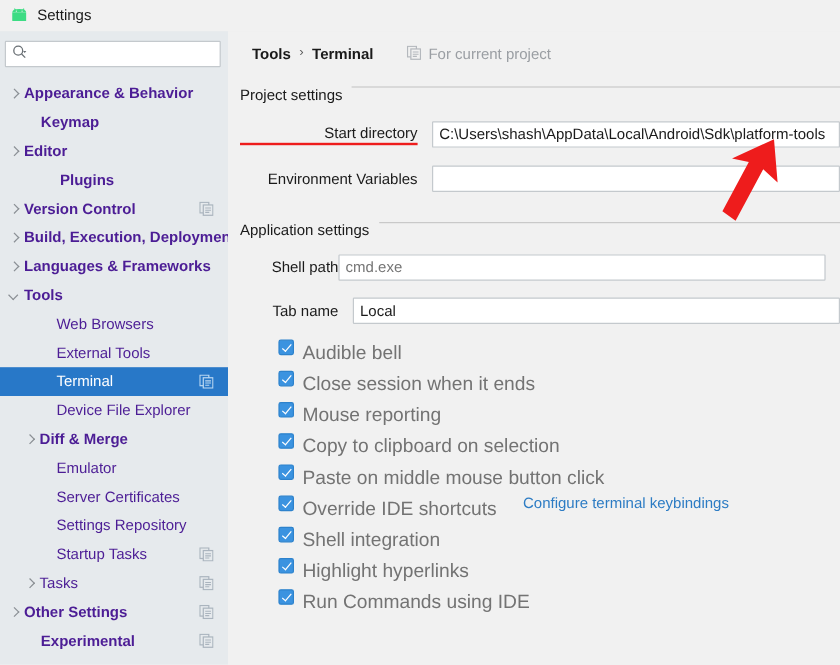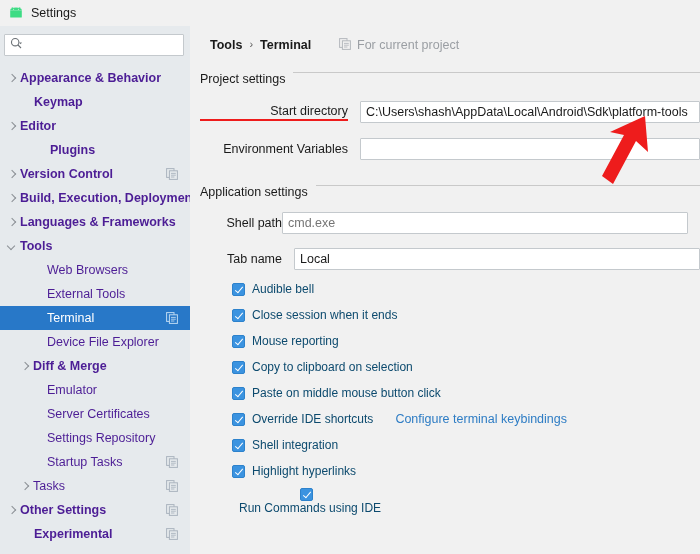--- a/index.html
+++ b/index.html
@@ -243,24 +243,25 @@
   .checkbox::after {
     content: "";
     position: absolute;
     left: 4px; top: 1px;
     width: 3px; height: 7px;
     border-right: 1.8px solid #ffffff;
     border-bottom: 1.8px solid #ffffff;
     transform: rotate(40deg);
   }
   .check-label {
-    font-size: 12px;
-    color: #0c4a6e;
+    font-size: 16px;
+    color: #737373;
     margin-left: 7px;
     white-space: nowrap;
+    margin-top: 11px;
   }
   .link {
     font-size: 12.5px;
     color: #2d7cc4;
     margin-left: 22px;
     white-space: nowrap;
     cursor: pointer;
   }
 
   
@@ -509,21 +510,21 @@
           <span class="link">Configure terminal keybindings</span>
         </div>
         <div class="check-row" style="left: 42px; top: 410px;">
           <span class="checkbox"></span>
           <span class="check-label">Shell integration</span>
         </div>
         <div class="check-row" style="left: 42px; top: 436px;">
           <span class="checkbox"></span>
           <span class="check-label">Highlight hyperlinks</span>
         </div>
-        <div class="check-row" style="left: 42px; top: 462px; flex-direction: column;">
+        <div class="check-row" style="left: 42px; top: 462px;">
           <span class="checkbox"></span>
           <span class="check-label">Run Commands using IDE</span>
         </div>
       </div>
   </div>
 
   <svg class="annot-arrow" viewBox="0 0 140 90">
       <path d="M85 6 L88 42 L76 31 L53 74 L42 66 L64 25 L50 22 Z" fill="#ee1c1c"></path>
   </svg>
 

